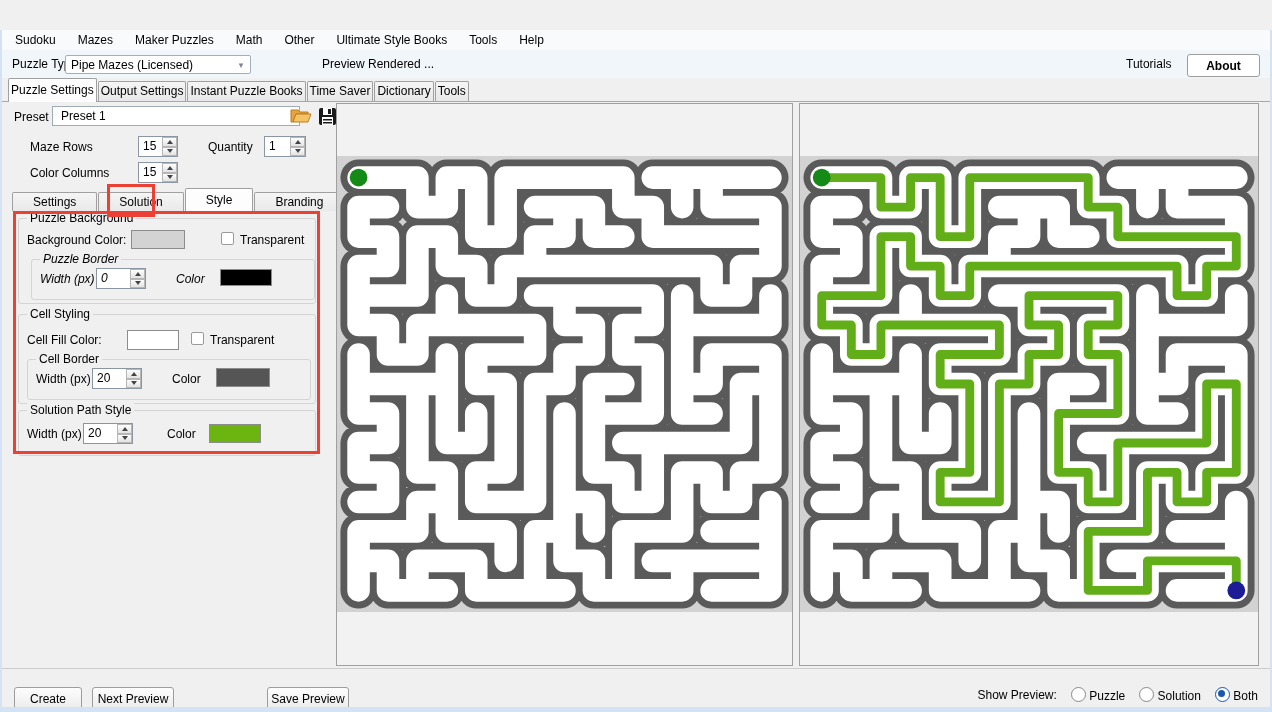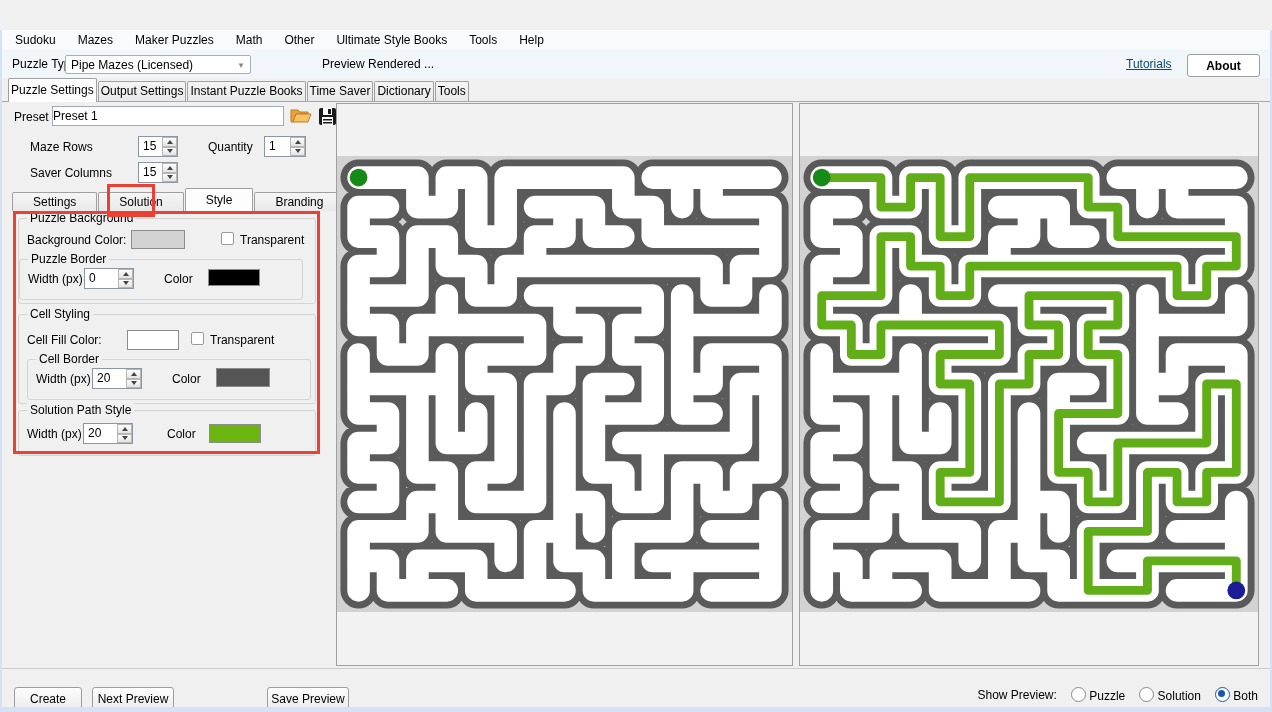--- a/index.html
+++ b/index.html
@@ -21,34 +21,34 @@
   
   .menubar{position:absolute;left:0;top:30px;width:1272px;height:20px;background:#f9fafc;display:flex;align-items:center;padding-left:4px;box-sizing:border-box;}
   .menu-item{padding:0 11px;line-height:20px;cursor:default;}
 
   
   .toolrow{position:absolute;left:0;top:50px;width:1272px;height:28px;background:#f1f6fb;}
   .lab{position:absolute;white-space:nowrap;}
   .combo{position:absolute;left:65px;top:5px;width:184px;height:17px;background:#fff;border:1px solid #a3aeb9;border-radius:2px;display:flex;align-items:center;}
   .combo-text{flex:1;padding-left:5px;}
   .combo-arrow{width:18px;text-align:center;color:#7b8794;font-size:9px;}
-  .link{color:#0c4a6e;text-decoration:underline;cursor:pointer;text-align:center;}
+  .link{color:#000000;cursor:pointer;text-align:center;}
   .btn{background:linear-gradient(#fdfdfd,#ebebeb);border:1px solid #9d9d9d;border-radius:3px;
     display:flex;align-items:center;justify-content:center;cursor:default;}
 
   
   .tabstrip{position:absolute;left:0;top:78px;width:1272px;height:24px;border-bottom:1px solid #a8a8a8;display:flex;align-items:flex-end;padding-left:8px;box-sizing:border-box;}
   .tab{border:1px solid #a0a0a0;border-bottom:none;background:linear-gradient(#f5f5f5,#e8e8e8);
     padding:0 2px;height:19px;line-height:19px;margin-right:1px;border-radius:2px 2px 0 0;position:relative;}
   .tab.sel{background:#fdfdfd;height:23px;line-height:23px;z-index:2;margin-bottom:-1px;}
 
   .content{position:absolute;left:0;top:102px;width:1272px;height:566px;background:#f0f0f0;}
 
   
-  .textbox{position:absolute;background:#fff;border:1px solid #9fabb6;padding:0 0;display:flex;align-items:center;}
+  .textbox{position:absolute;background:#fff;border:1px solid #9fabb6;padding:0 8px;display:flex;align-items:center;}
   .iconbtn{position:absolute;display:flex;align-items:center;justify-content:center;cursor:pointer;}
   .spin{position:absolute;height:19px;background:#fff;border:1px solid #8a96a2;display:flex;}
   .spin-val{flex:1;padding:2px 4px;line-height:15px;}
   .spin-btns{width:15px;display:flex;flex-direction:column;}
   .su,.sd{flex:1;display:flex;align-items:center;justify-content:center;background:linear-gradient(#fefefe,#e3e3e3);border:1px solid #b6b6b6;}
   .su::after{content:"";border-left:3px solid transparent;border-right:3px solid transparent;border-bottom:4px solid #444;}
   .sd::after{content:"";border-left:3px solid transparent;border-right:3px solid transparent;border-top:4px solid #444;}
 
   .subtabs{position:absolute;left:12px;top:86px;height:23px;display:flex;align-items:flex-end;}
   .stab{border:1px solid #a0a0a0;border-bottom:none;background:linear-gradient(#f5f5f5,#e9e9e9);padding:0 20px;height:18px;line-height:18px;margin-right:1px;border-radius:2px 2px 0 0;}
@@ -145,21 +145,21 @@
         </span>
     </div>
     <span class="lab" style="left:208px;top:38px;">Quantity</span>
     <div class="spin" style="left:264px;top:34px;width:40px;">
       <span class="spin-val">1</span>
       <span class="spin-btns">
           <span class="su"></span>
           <span class="sd"></span>
         </span>
     </div>
-    <span class="lab" style="left:30px;top:64px;">Saver Columns</span>
+    <span class="lab" style="left:30px;top:64px;">Color Columns</span>
     <div class="spin" style="left:138px;top:60px;width:38px;">
       <span class="spin-val">15</span>
       <span class="spin-btns">
           <span class="su"></span>
           <span class="sd"></span>
         </span>
     </div>
 
     <div class="subtabs">
       <span class="stab">Settings</span>
@@ -170,21 +170,21 @@
 
     <div class="hl" style="left:107px;top:82px;width:42px;height:27px;"></div>
     <div class="hl" style="left:13px;top:109px;width:301px;height:237px;"></div>
 
     <div class="group" style="left:18px;top:116px;width:296px;height:84px;">
       <span class="gt">Puzzle Background</span>
       <span class="lab" style="left:8px;top:14px;">Background Color:</span>
       <span class="swatch" style="left: 112px; top: 11px; width: 54px; height: 19px; background: rgb(211, 211, 211);"></span>
       <span class="cb" style="left:202px;top:13px;"></span>
       <span class="lab" style="left:221px;top:14px;">Transparent</span>
-      <div class="group" style="left:0;top:40px;width:282px;height:39px;">
+      <div class="group" style="left:12px;top:40px;width:282px;height:39px;font-style:italic;">
         <span class="gt">Puzzle Border</span>
         <span class="lab" style="left:8px;top:12px;">Width (px)</span>
         <div class="spin" style="left:64px;top:8px;width:48px;">
           <span class="spin-val">0</span>
           <span class="spin-btns">
               <span class="su"></span>
               <span class="sd"></span>
             </span>
         </div>
         <span class="lab" style="left:144px;top:12px;">Color</span>

